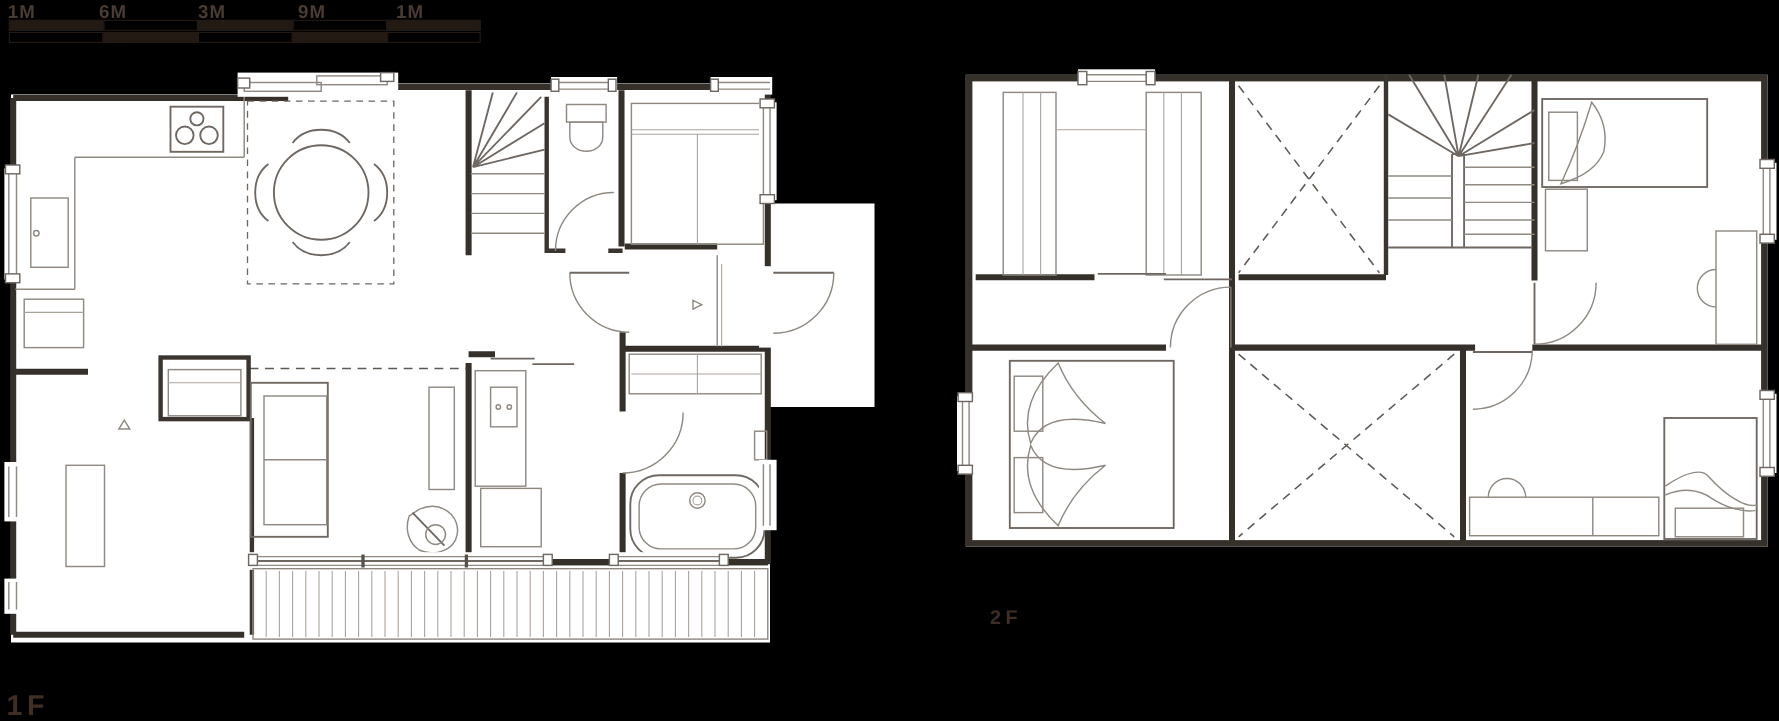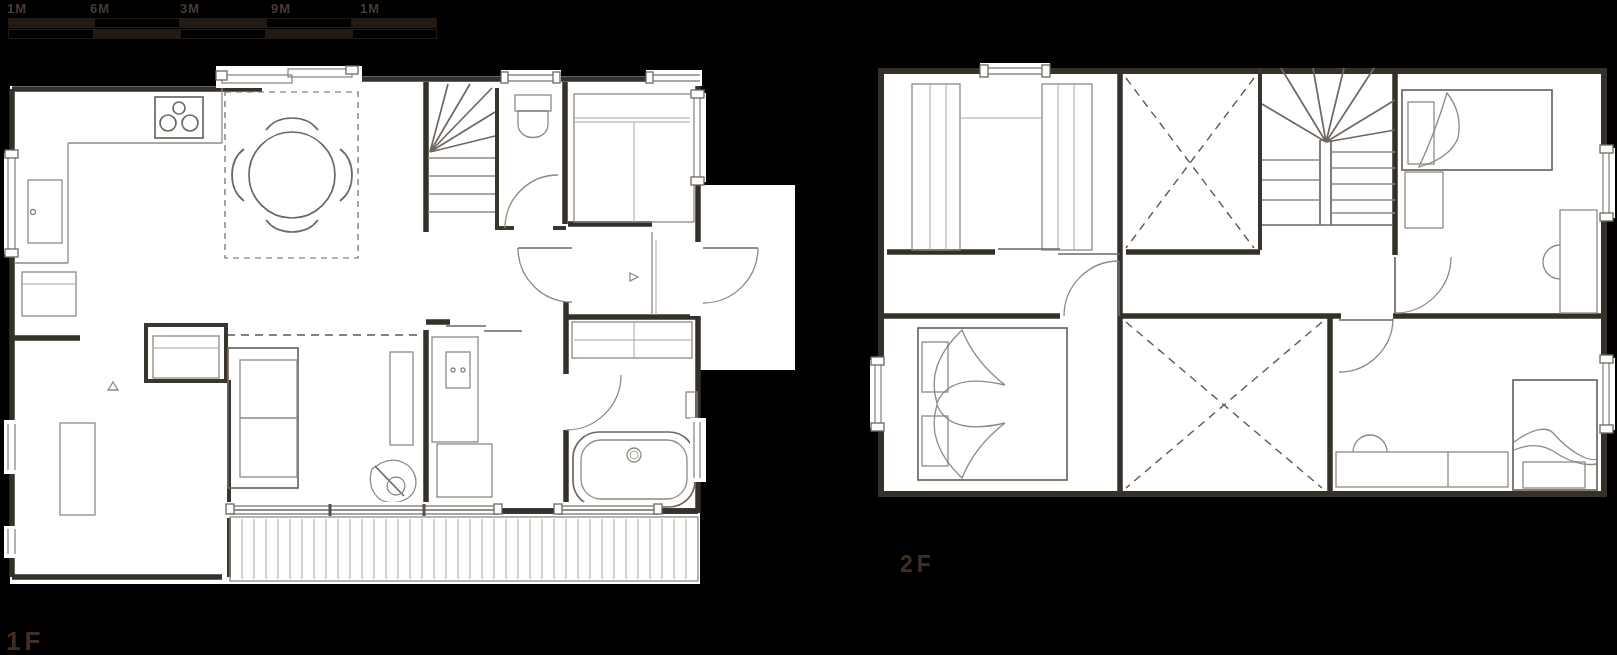--- a/index.html
+++ b/index.html
@@ -1,30 +1,30 @@
 <!DOCTYPE html>
 <html><head>
 <meta charset="utf-8">
 <style>
   html,body{margin:0;padding:0;background:#000;}
   #stage{position:relative;width:1617px;height:655px;background:#000;overflow:hidden;
          font-family:"Liberation Sans","DejaVu Sans",sans-serif;}
   
   .scalebar{position:absolute;left:0;top:0;width:450px;height:46px;}
-  .scalebar .lbl{position:absolute;top:1px;font-size:13px;font-weight:bold;color:#4a3b33;letter-spacing:1px;}
+  .scalebar .lbl{position:absolute;top:1px;font-size:17px;font-weight:bold;color:#4a3b33;letter-spacing:1px;}
   .lbl.l0{left:7px}.lbl.l1{left:90px}.lbl.l2{left:180px}.lbl.l3{left:271px}.lbl.l4{left:360px}
   .sbrow{position:absolute;left:8px;width:429px;height:10px;display:flex;}
   .sbrow.r0{top:18px}.sbrow.r1{top:29px}
   .seg{width:86px;height:100%;box-sizing:border-box;border:1px solid #241a14;}
   .seg:last-child{width:85px;}
   .seg.fill{background:#241a14;}
   
   .floorlbl{position:absolute;font-weight:bold;color:#3e2e23;letter-spacing:4px;}
   .floorlbl.f1{left:6px;top:626px;font-size:26px;}
-  .floorlbl.f2{left:900px;top:551px;font-size:23px;}
+  .floorlbl.f2{left:900px;top:551px;font-size:18px;}
   
   svg{position:absolute;left:0;top:0;}
   .f   {fill:#ffffff;stroke:none;}
   .w   {stroke:#36302b;stroke-width:5.5;fill:none;}
   .w6  {stroke:#36302b;stroke-width:6;fill:none;}
   .w4  {stroke:#3b3530;stroke-width:4;fill:none;}
   .m   {stroke:#6e6762;stroke-width:1.7;fill:none;}
   .m3  {stroke:#57504b;stroke-width:3;fill:none;}
   .t   {stroke:#8f8982;stroke-width:1.3;fill:none;}
   .tt  {stroke:#aba49d;stroke-width:1;fill:none;}

